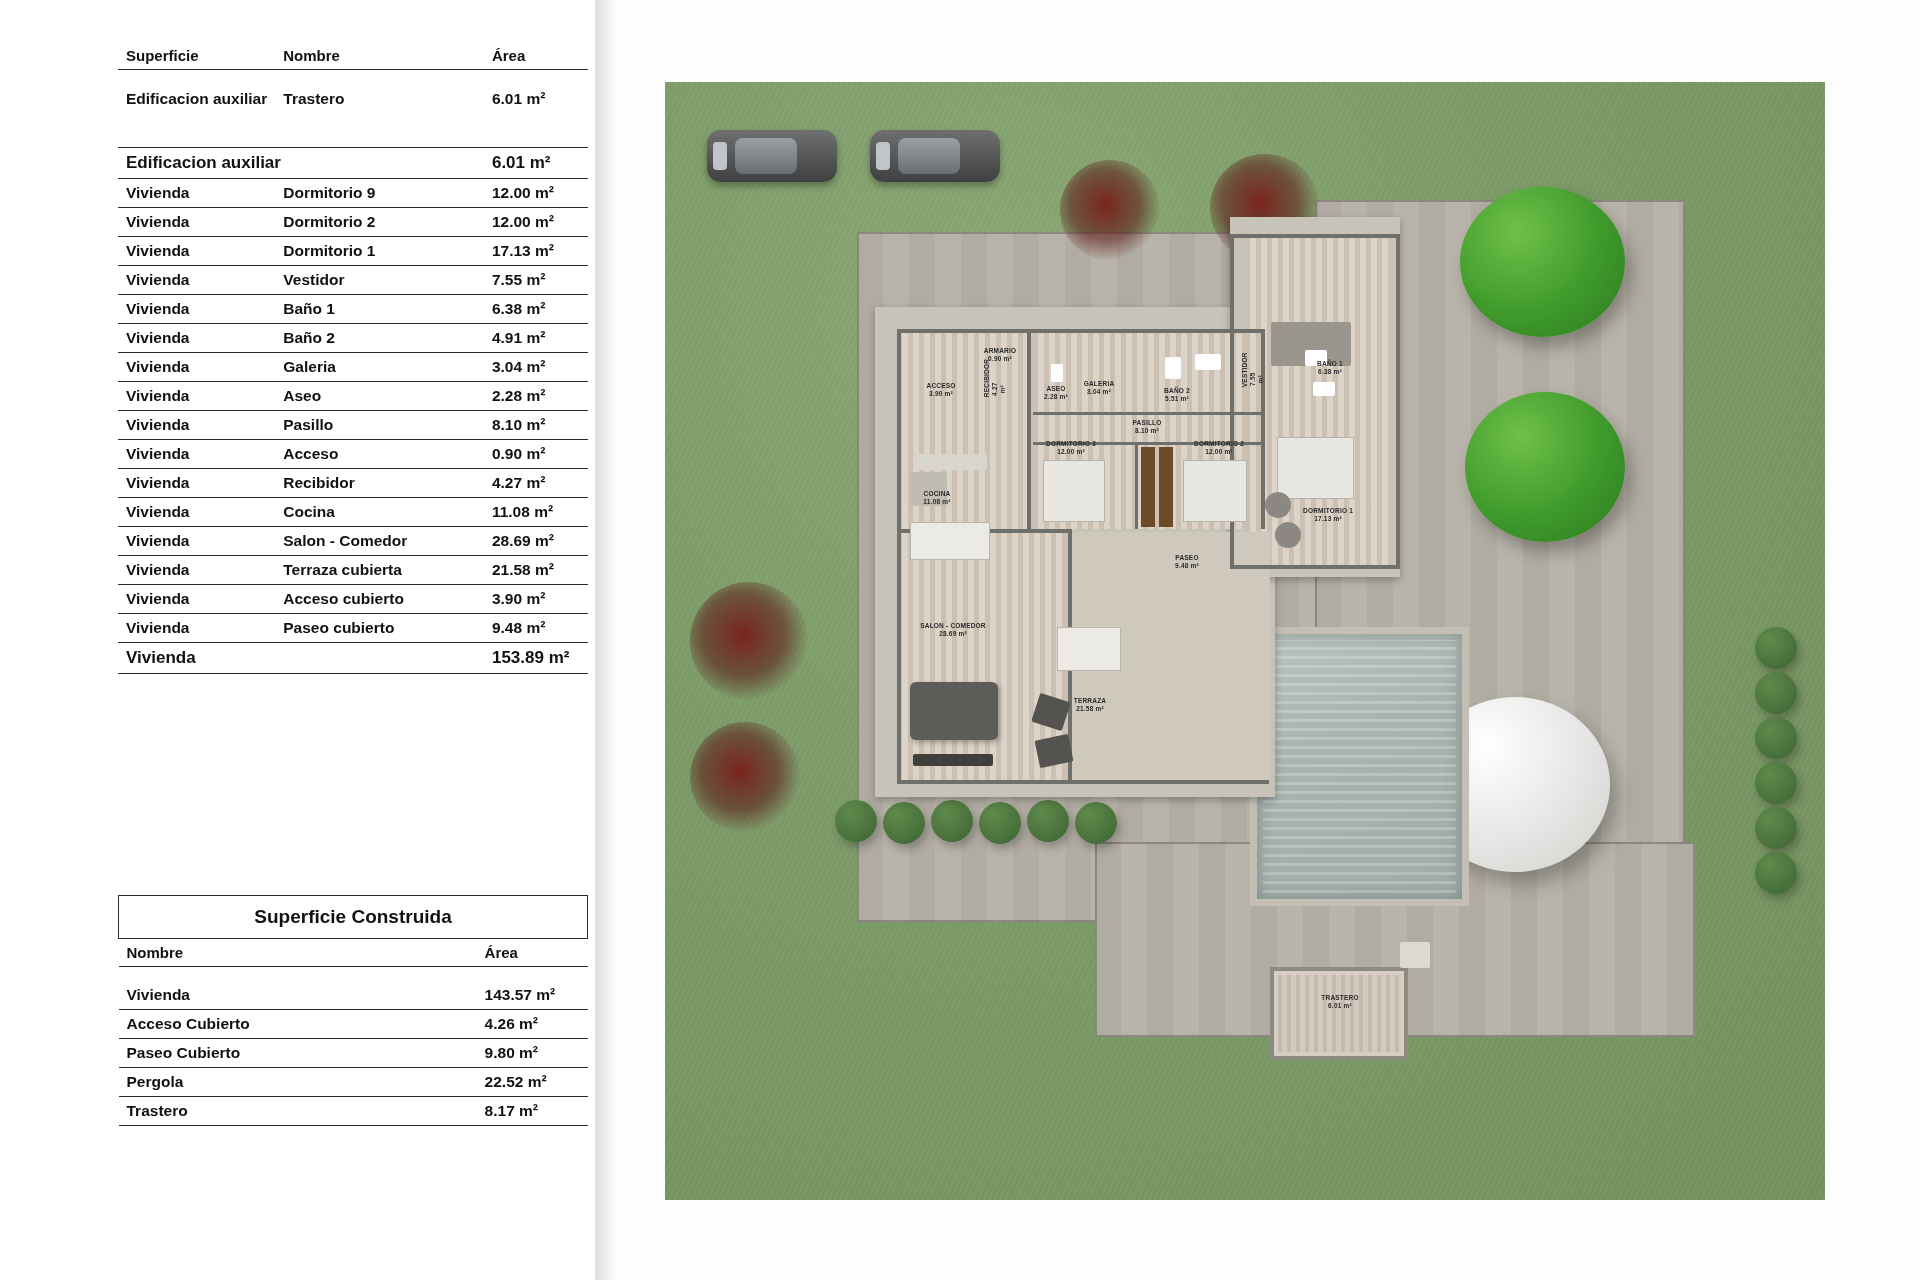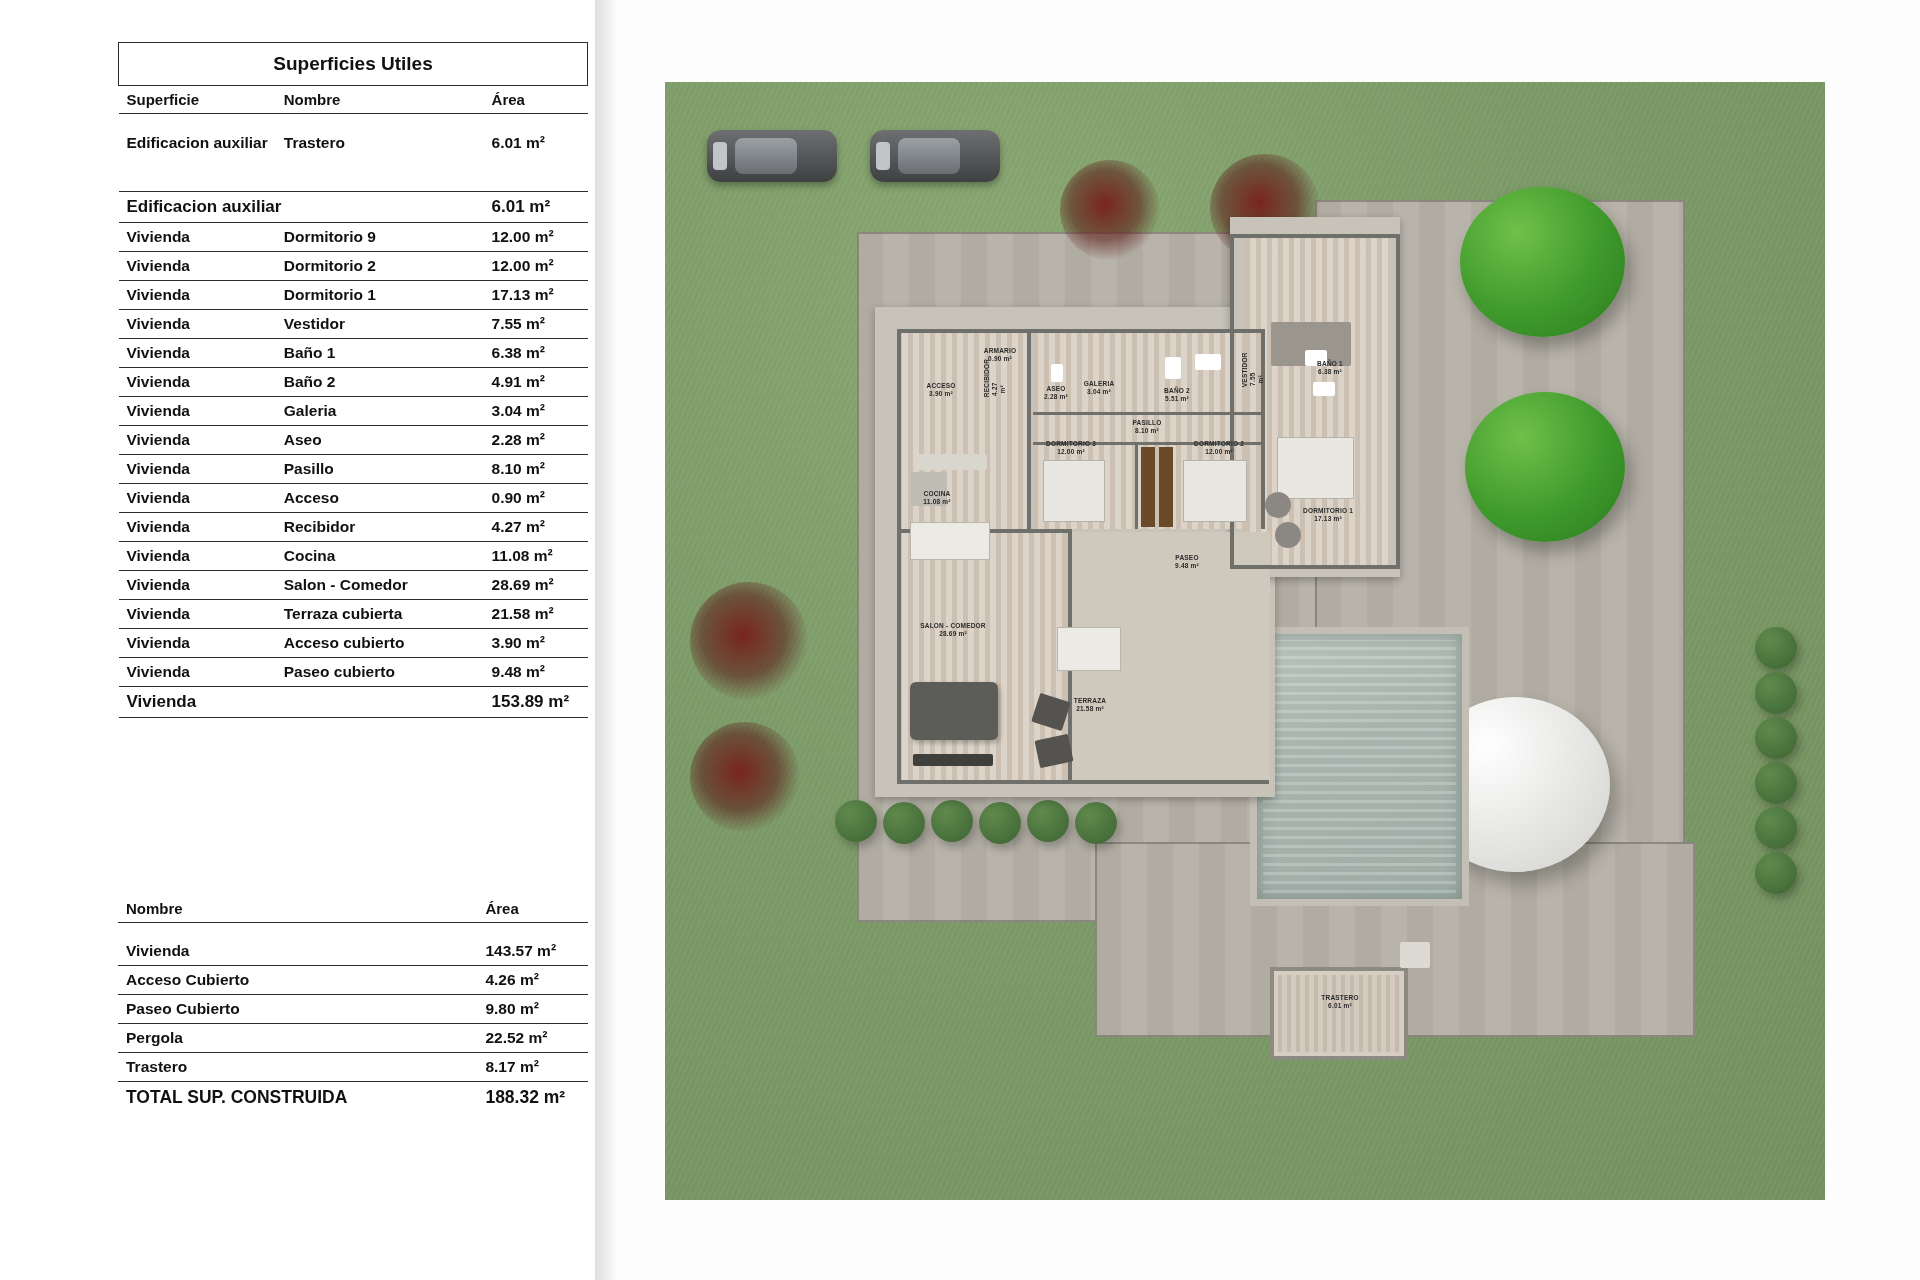--- a/index.html
+++ b/index.html
@@ -188,23 +188,20 @@
 </head>
 <body>
 
 <div class="page">
 
   <div class="left-panel">
 
     <div class="table-block" style="left:118px;top:42px;width:470px;">
       <table class="tbl">
         <tbody>
-            <tr>
-          <td class="title-cell tbl-left-border tbl-right-border" colspan="3">Superficies Utiles</td>
-        </tr>
         <tr class="head">
           <td class="col-edif">Superficie</td>
           <td class="col-nombre">Nombre</td>
           <td class="col-area">Área</td>
         </tr>
         <tr class="spacer">
               <td colspan="3"></td>
             </tr>
 
         <tr class="row-tall">
@@ -302,20 +299,23 @@
           <td colspan="2">Vivienda</td>
           <td class="area">153.89 m²</td>
         </tr>
       </tbody>
         </table>
     </div>
 
     <div class="table-block" style="left:118px;top:895px;width:470px;">
       <table class="tbl tbl2">
         <tbody>
+            <tr>
+          <td class="title-cell tbl-left-border tbl-right-border" colspan="2">Superficie Construida</td>
+        </tr>
         <tr class="head">
           <td class="col-nombre2">Nombre</td>
           <td class="col-area2">Área</td>
         </tr>
         <tr class="spacer">
               <td colspan="2"></td>
             </tr>
 
         <tr>
           <td>Vivienda</td>
@@ -329,24 +329,20 @@
           <td>Paseo Cubierto</td>
           <td class="area">9.80 m²</td>
         </tr>
         <tr>
           <td>Pergola</td>
           <td class="area">22.52 m²</td>
         </tr>
         <tr>
           <td>Trastero</td>
           <td class="area">8.17 m²</td>
-        </tr>
-        <tr class="total-row">
-          <td>TOTAL SUP. CONSTRUIDA</td>
-          <td class="area">188.32 m²</td>
         </tr>
       </tbody>
         </table>
     </div>
 
   </div>
   <div class="left-edge-shadow"></div>
 
   <div class="render">
     <div class="render-inner">

